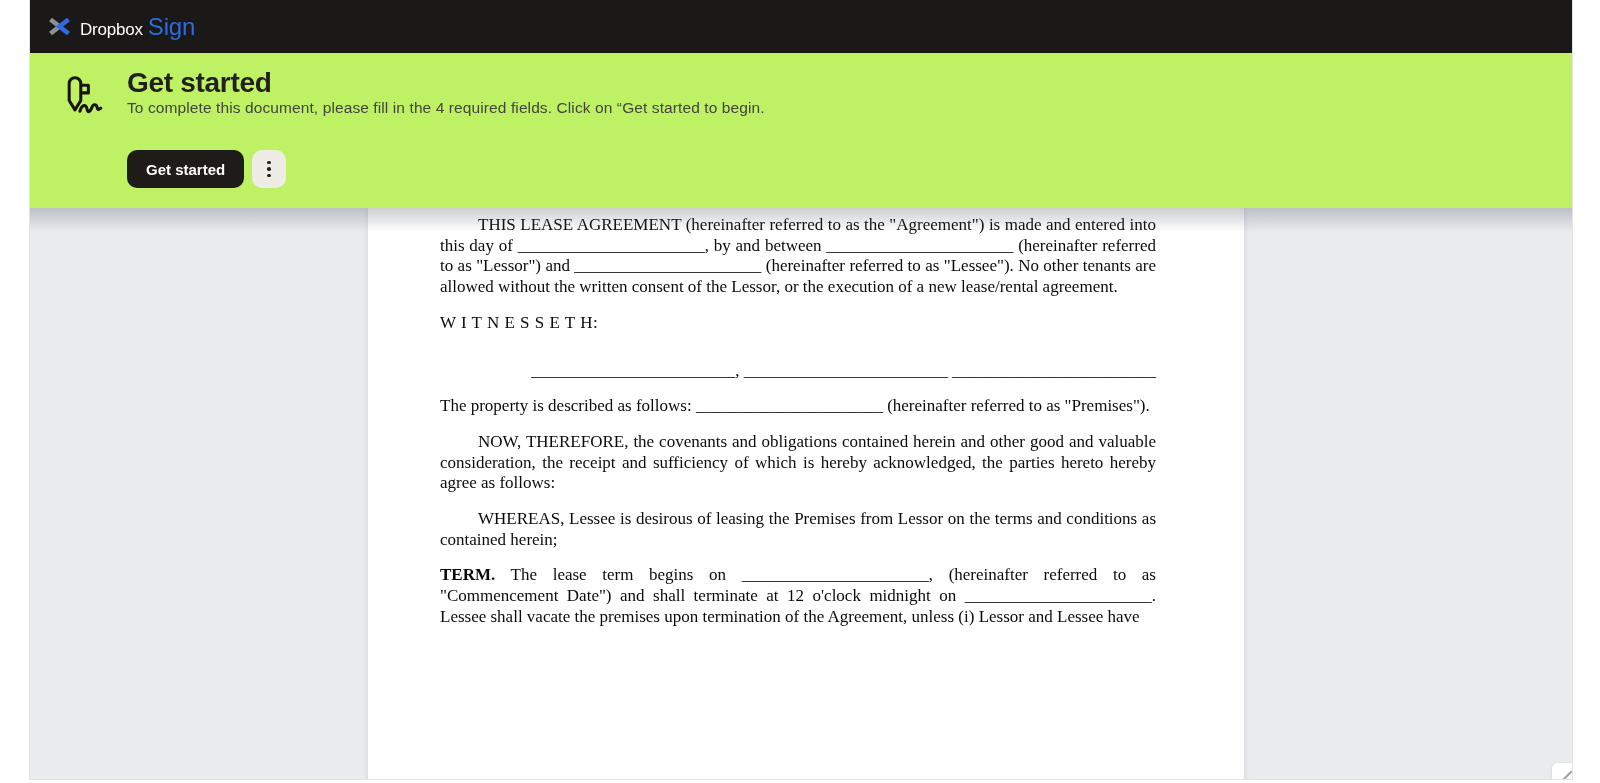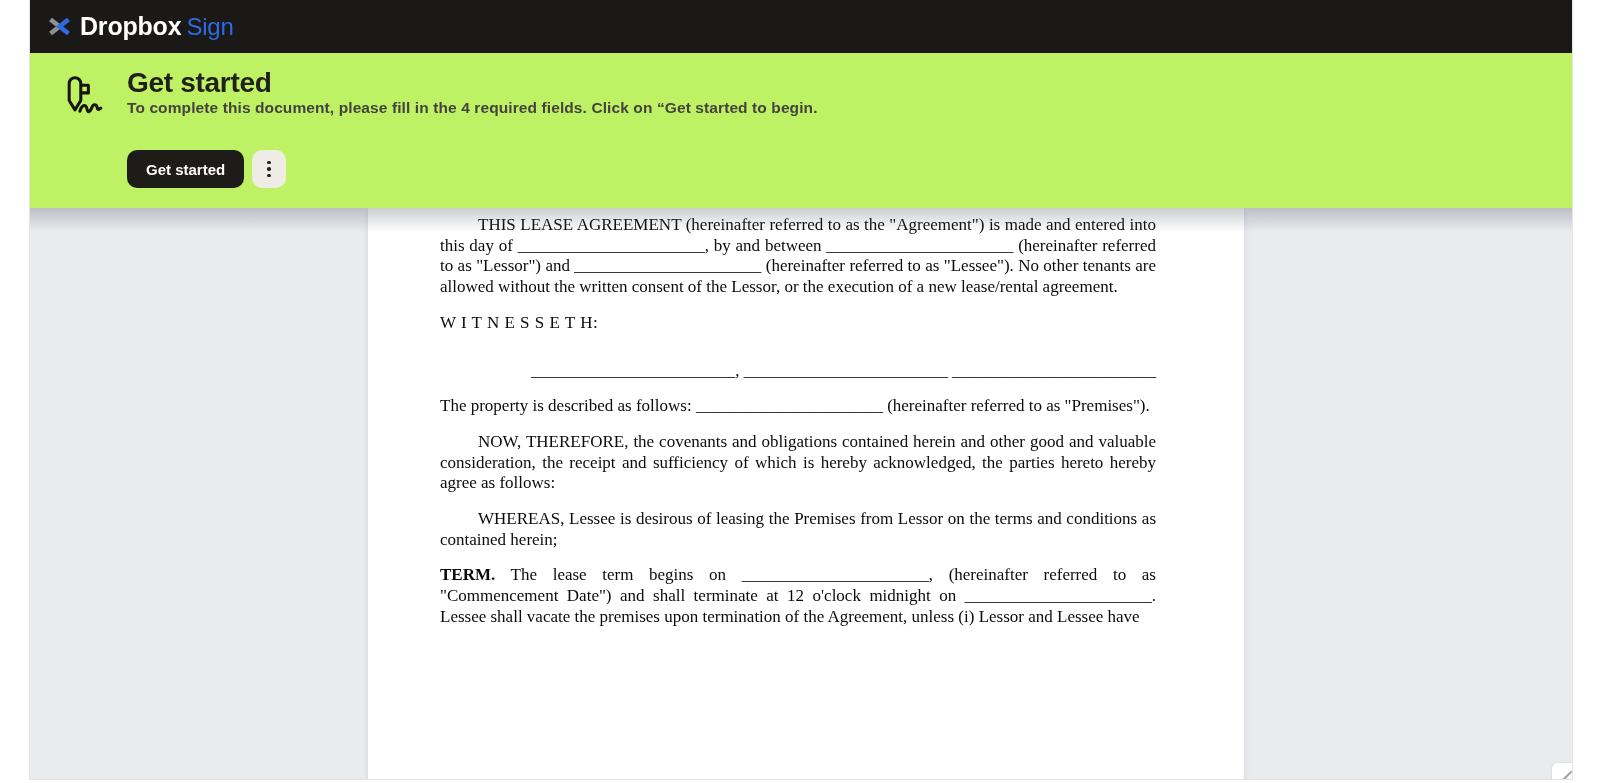--- a/index.html
+++ b/index.html
@@ -7,31 +7,31 @@
               font-family:"Liberation Sans", sans-serif; }
 
   .app { position:absolute; left:30px; top:0; width:1542px; height:779px;
          background:#f7f5f0; box-shadow:0 0 0 1px #e4e3e0; }
 
   
   .topbar { position:absolute; left:0; top:0; width:100%; height:53px;
             background:#1b1917; display:flex; align-items:center; padding:0 18px; }
   .logo { display:flex; align-items:center; gap:9px; }
   .logo-glyph { width:23px; height:17px; display:block; }
-  .logo-word1 { color:#ffffff; font-size:25px; font-weight:700; letter-spacing:-0.2px; }
+  .logo-word1 { color:#ffffff; font-size:17px; font-weight:400; letter-spacing:-0.2px; }
   .logo-word2 { color:#2d6ae3; font-size:24px; font-weight:500; margin-left:5px; letter-spacing:-0.2px; }
   .logo-text { display:flex; align-items:baseline; }
 
   
   .banner { position:absolute; left:0; top:53px; width:100%; height:155px;
             background:#bef264; }
   .sig-icon { position:absolute; left:24px; top:20px; width:50px; height:46px; }
   .banner-title { position:absolute; left:97px; top:14px; font-size:28px; font-weight:600;
                   color:#22201d; letter-spacing:-0.3px; }
-  .banner-sub { position:absolute; left:97px; top:46px; font-size:15.5px; font-weight:700;
+  .banner-sub { position:absolute; left:97px; top:46px; font-size:15.5px; font-weight:400;
                 color:#45433f; letter-spacing:0.1px; }
   .banner-actions { position:absolute; left:97px; top:97px; display:flex; gap:8px; }
   .btn-primary { height:38px; padding:0 19px; border:none; border-radius:10px;
                  background:#1e1c19; color:#ffffff; font-size:15px; font-weight:600;
                  font-family:"Liberation Sans", sans-serif; cursor:pointer; }
   .btn-kebab { width:34px; height:38px; border:none; border-radius:10px; background:#efece5;
                display:flex; flex-direction:column; align-items:center; justify-content:center;
                gap:3px; cursor:pointer; }
   .btn-kebab .dot { width:3.5px; height:3.5px; border-radius:50%; background:#23211e; }
 

